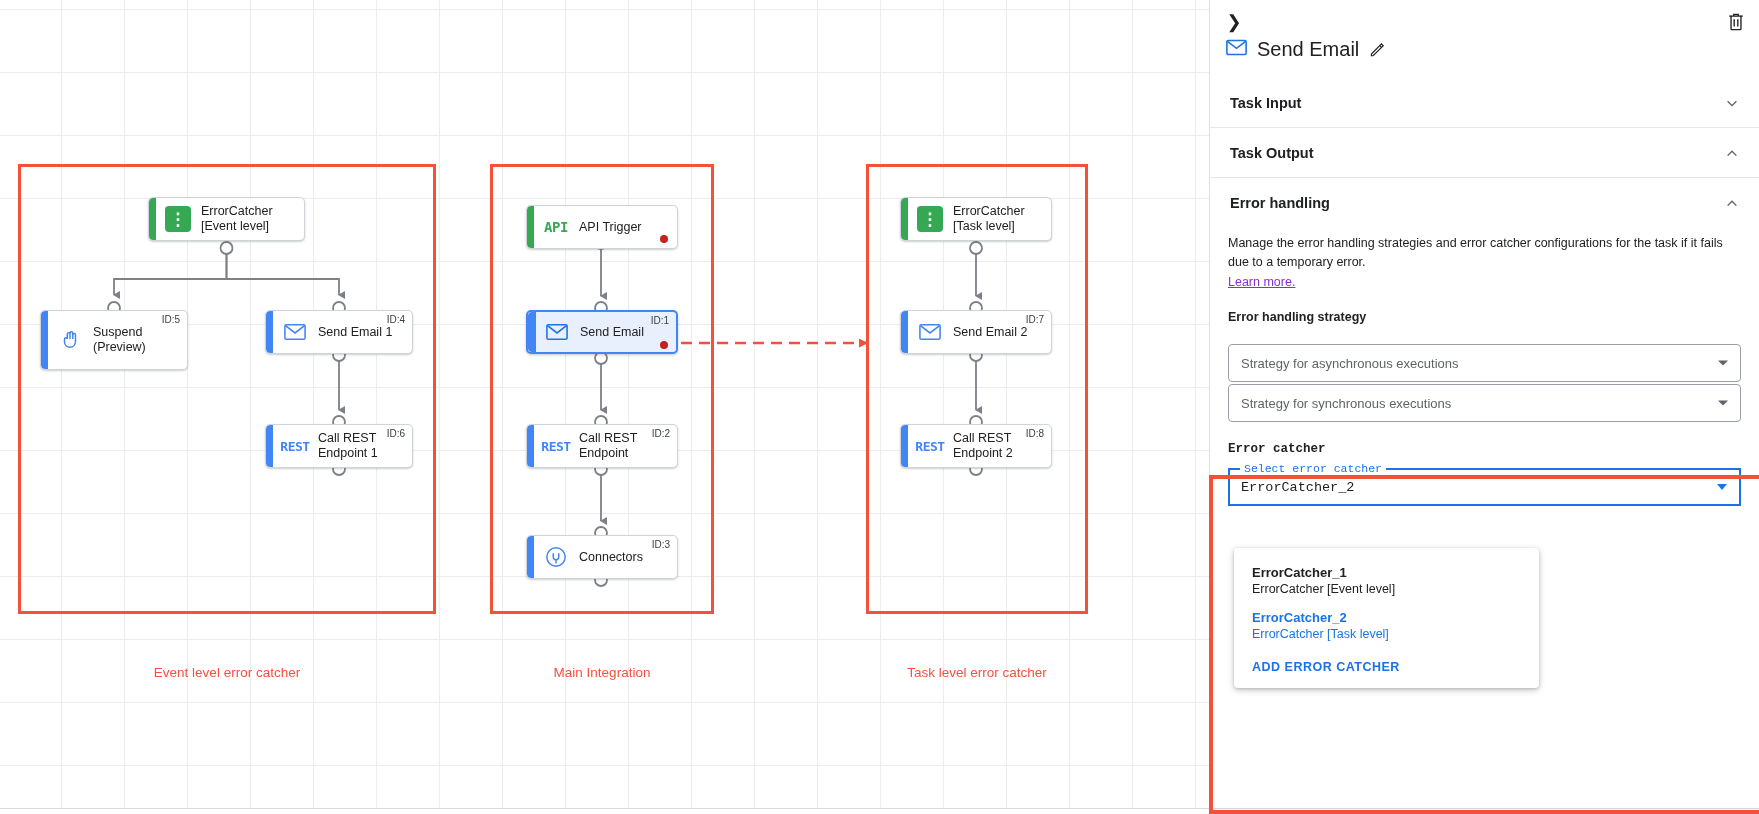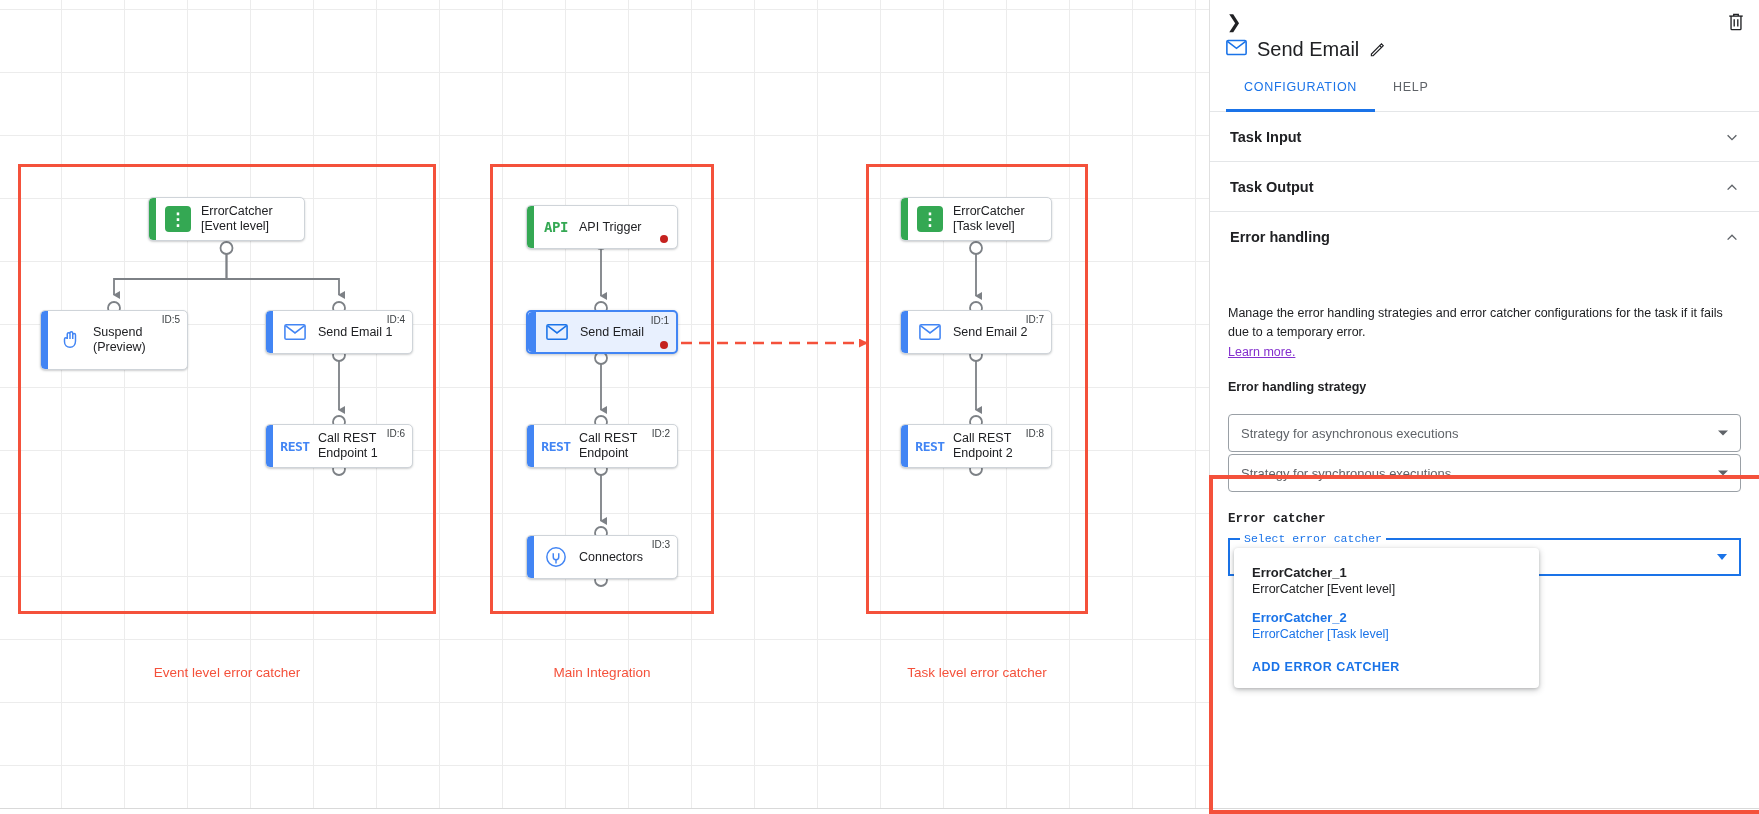--- a/index.html
+++ b/index.html
@@ -459,28 +459,20 @@
         <span class="panel-title-text">Send Email</span>
         <span class="pencil">
           <svg width="16" height="16" viewBox="0 0 20 20" fill="none" stroke="#202124" stroke-width="1.5">
             <path d="M3 15 L3 17.2 L5.2 17.2 L15.6 6.8 L13.4 4.6 Z"></path>
             <path d="M13.4 4.6 L15.6 2.4 L17.8 4.6 L15.6 6.8"></path>
           </svg>
         </span>
       </div>
     </div>
 
-    <div class="tabs">
-      <div class="tab active">
-        <span>CONFIGURATION</span>
-      </div>
-      <div class="tab">
-        <span>HELP</span>
-      </div>
-    </div>
 
     <div class="section-head">
       <span class="sh-title">Task Input</span>
       <span class="caret">
         <svg width="14" height="14" viewBox="0 0 16 16" fill="none" stroke="#5f6368" stroke-width="1.6">
           <path d="M3 6 L8 11 L13 6"></path>
         </svg>
       </span>
     </div>
 
@@ -495,21 +487,21 @@
 
     <div class="section-head" style="border-bottom:none;">
       <span class="sh-title">Error handling</span>
       <span class="caret">
         <svg width="14" height="14" viewBox="0 0 16 16" fill="none" stroke="#5f6368" stroke-width="1.6">
           <path d="M3 11 L8 6 L13 11"></path>
         </svg>
       </span>
     </div>
 
-    <div class="section-body" style="padding-top:6px;margin-top:36px;">
+    <div class="section-body" style="padding-top:6px;">
       <div class="desc">Manage the error handling strategies and error catcher configurations for the task if it fails due to a temporary error.</div>
       <div class="desc"><span class="learn">Learn more.</span></div>
 
       <div class="field-label">Error handling strategy</div>
 
       <div class="select-box" style="margin-top:20px;">
         <span>Strategy for asynchronous executions</span>
         <span class="dd-arrow"></span>
       </div>
 

